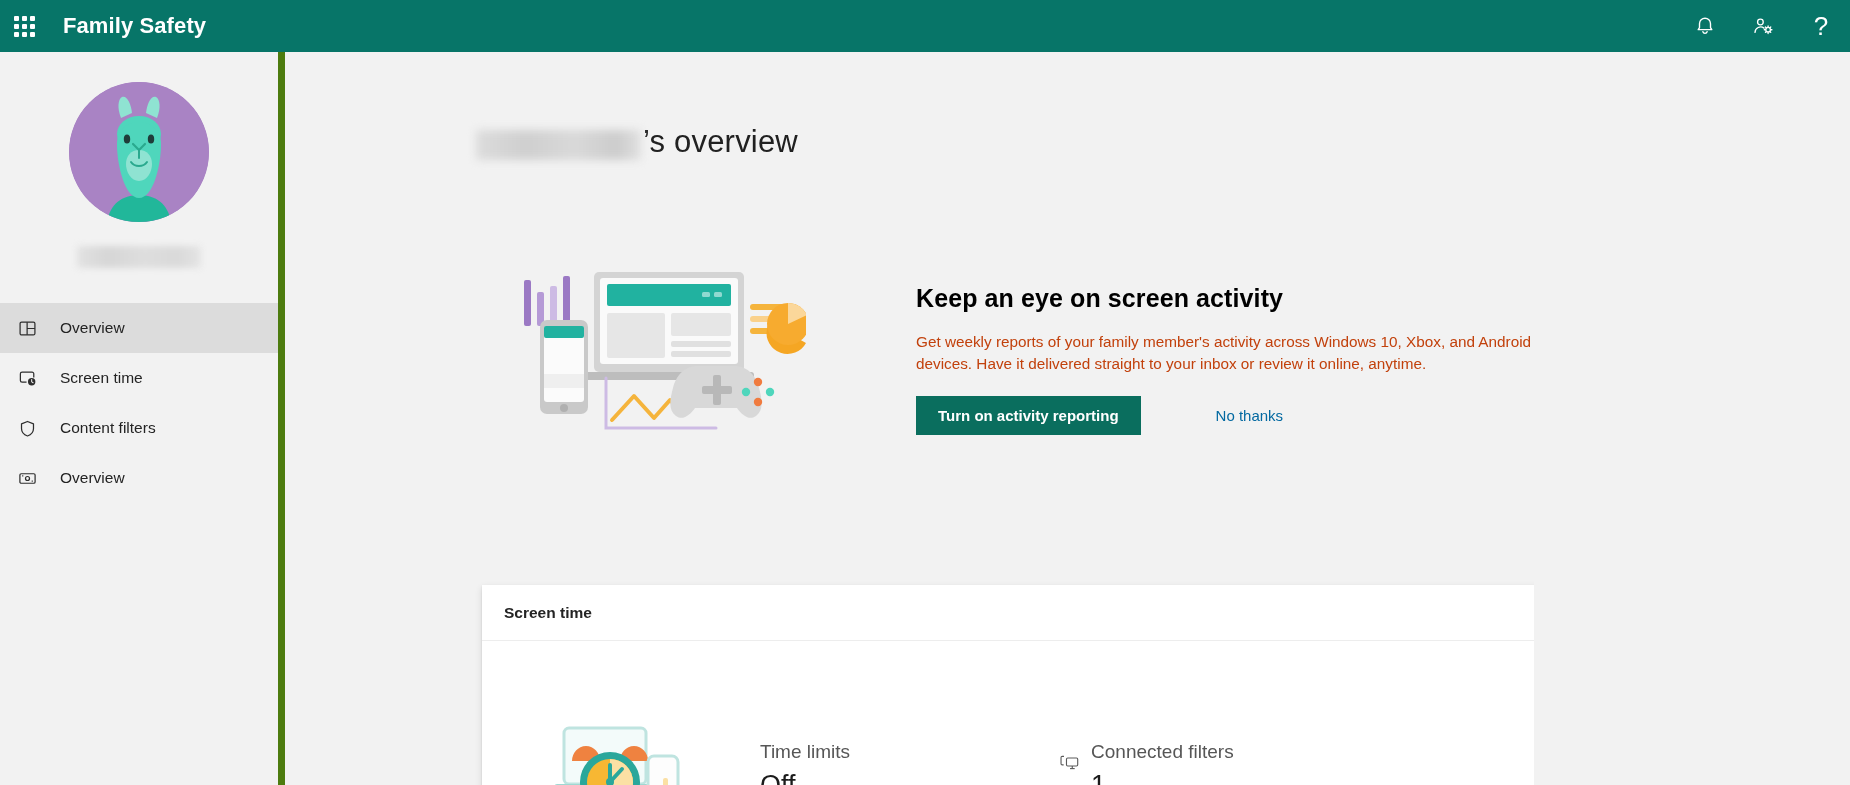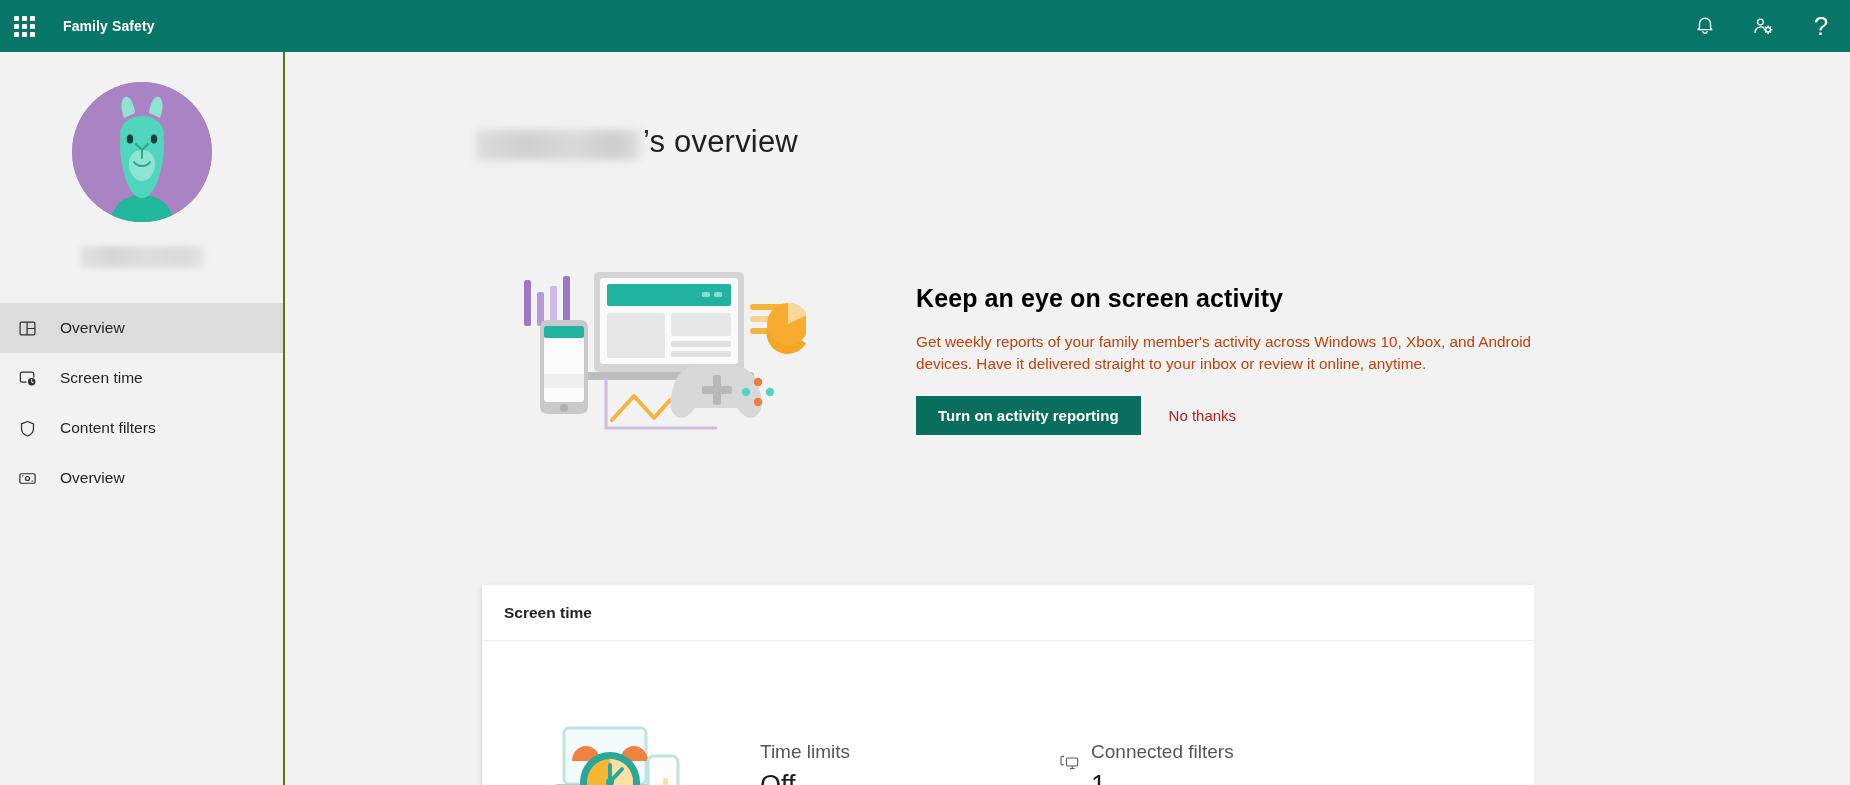--- a/index.html
+++ b/index.html
@@ -24,21 +24,21 @@
   }
   .waffle-grid {
     display: grid;
     grid-template-columns: repeat(3, 5px);
     grid-template-rows: repeat(3, 5px);
     gap: 3px;
   }
   .waffle-grid i { display: block; width: 5px; height: 5px; background: #ffffff; border-radius: 1px; }
   .app-title {
     color: #ffffff;
-    font-size: 14px;
+    font-size: 22px;
     font-weight: bold;
     margin-left: 15px;
     letter-spacing: .1px;
   }
   .appbar-right {
     margin-left: auto;
     display: flex; align-items: center;
     height: 52px;
   }
   .appbar-btn {
@@ -47,21 +47,21 @@
     cursor: pointer;
   }
   .appbar-btn svg { display: block; }
   .help-glyph { color: #ffffff; font-size: 26px; line-height: 1; font-weight: normal; }
 
   
   .sidebar {
     position: absolute; top: 52px; left: 0;
     width: 285px; height: 733px;
     background: #f2f2f2;
-    border-right: 2px solid #4d7c0f;
+    border-right: 7px solid #4d7c0f;
   }
   .profile {
     padding-top: 30px;
     display: flex; flex-direction: column; align-items: center;
   }
   .avatar {
     width: 140px; height: 140px; border-radius: 50%;
     overflow: hidden; background: #a983c4;
     display: block;
   }
@@ -128,33 +128,33 @@
   .promo-art svg { position: absolute; top: 0; left: 30px; }
   .promo-text { margin-left: 40px; padding-top: 26px; width: 690px; }
   .promo-head {
     font-size: 25px; color: #000000; font-weight: bold; letter-spacing: .1px;
   }
   .promo-body {
     margin-top: 18px;
     font-size: 15.3px; color: #c2410c; line-height: 1.42;
     max-width: 660px;
   }
-  .promo-actions { margin-top: 22px; display: flex; align-items: center; }
+  .promo-actions { margin-top: 22px; display: flex; align-items: center; gap: 47px; }
   .btn-primary {
     background: #0a6e5e;
     color: #ffffff;
     font-size: 15px; font-weight: bold;
     border: none;
     padding: 11px 22px;
     cursor: pointer;
     font-family: "Liberation Sans", sans-serif;
   }
   .btn-link {
     background: transparent; border: none;
-    color: #b91c1c;
+    color: #0369a1;
     font-size: 15px;
     margin-left: 28px;
     cursor: pointer;
     font-family: "Liberation Sans", sans-serif;
   }
 
   
   .card {
     position: absolute; top: 533px; left: 196px;
     width: 1212px; height: 290px;

